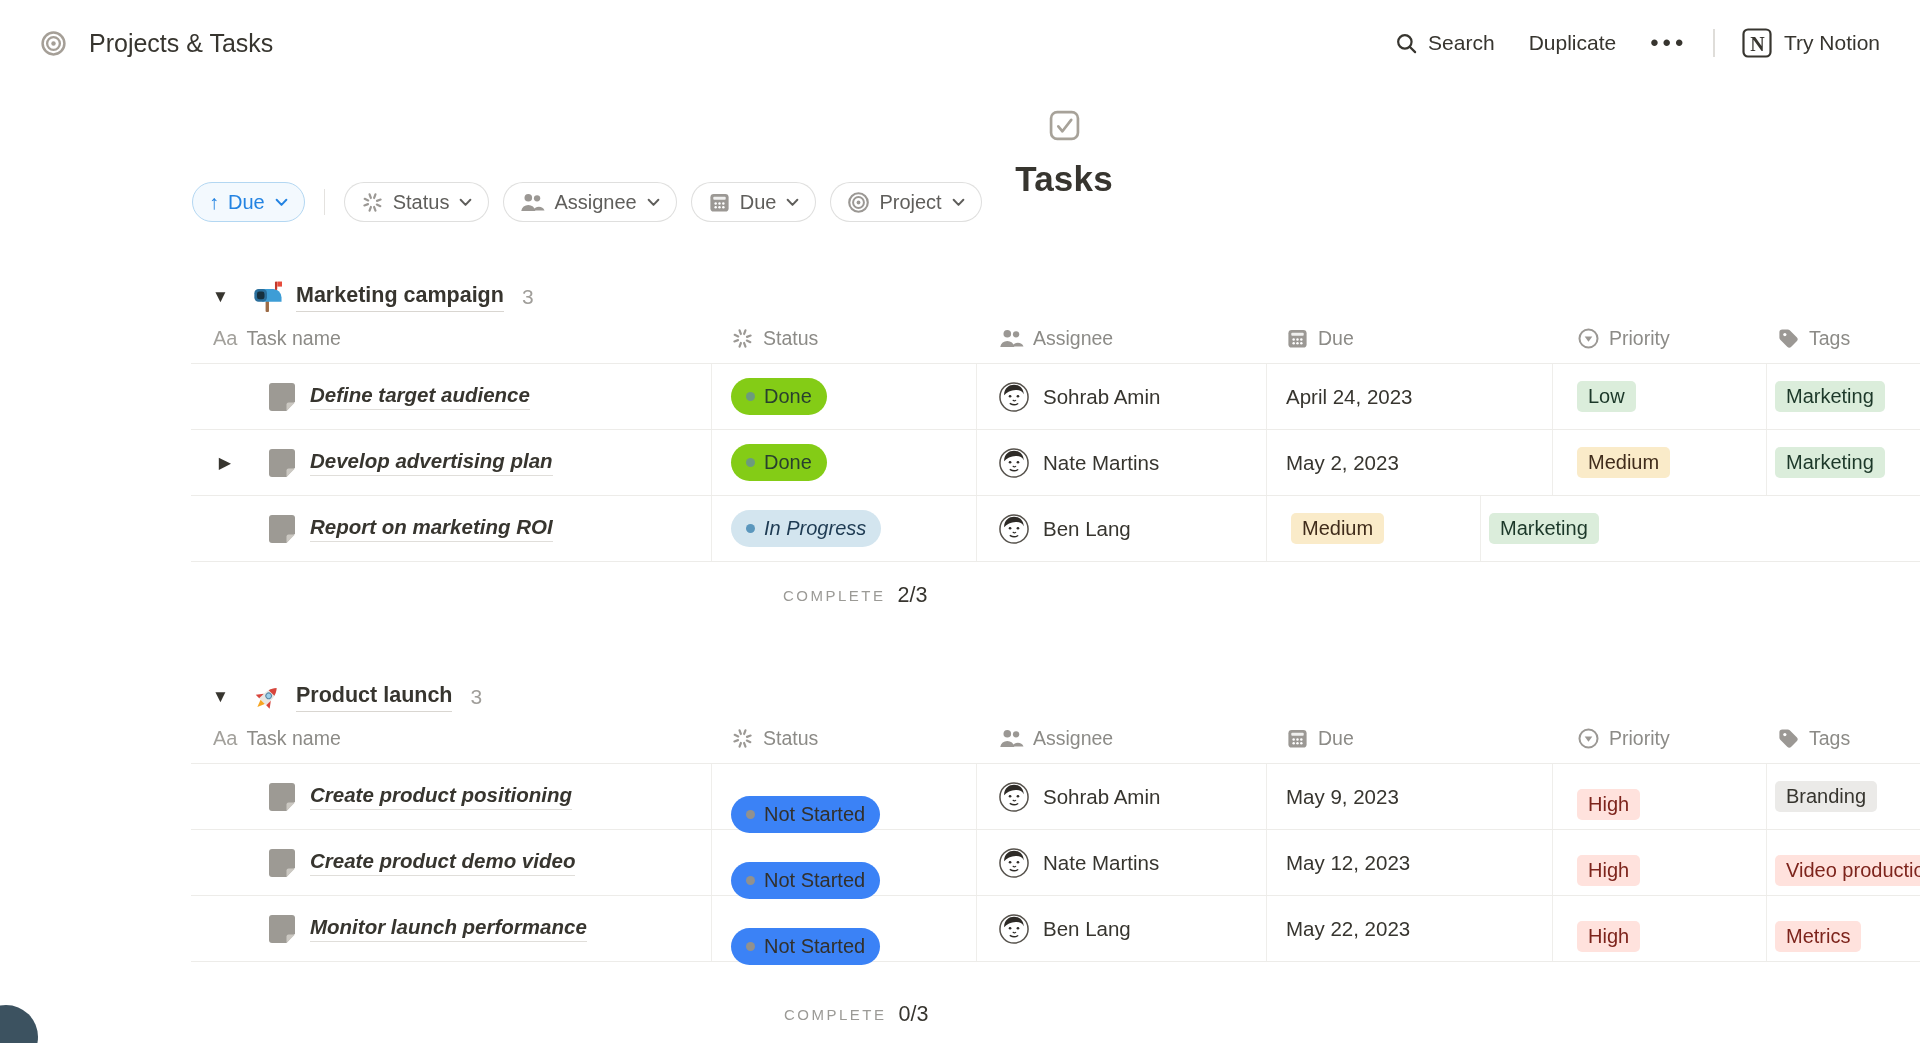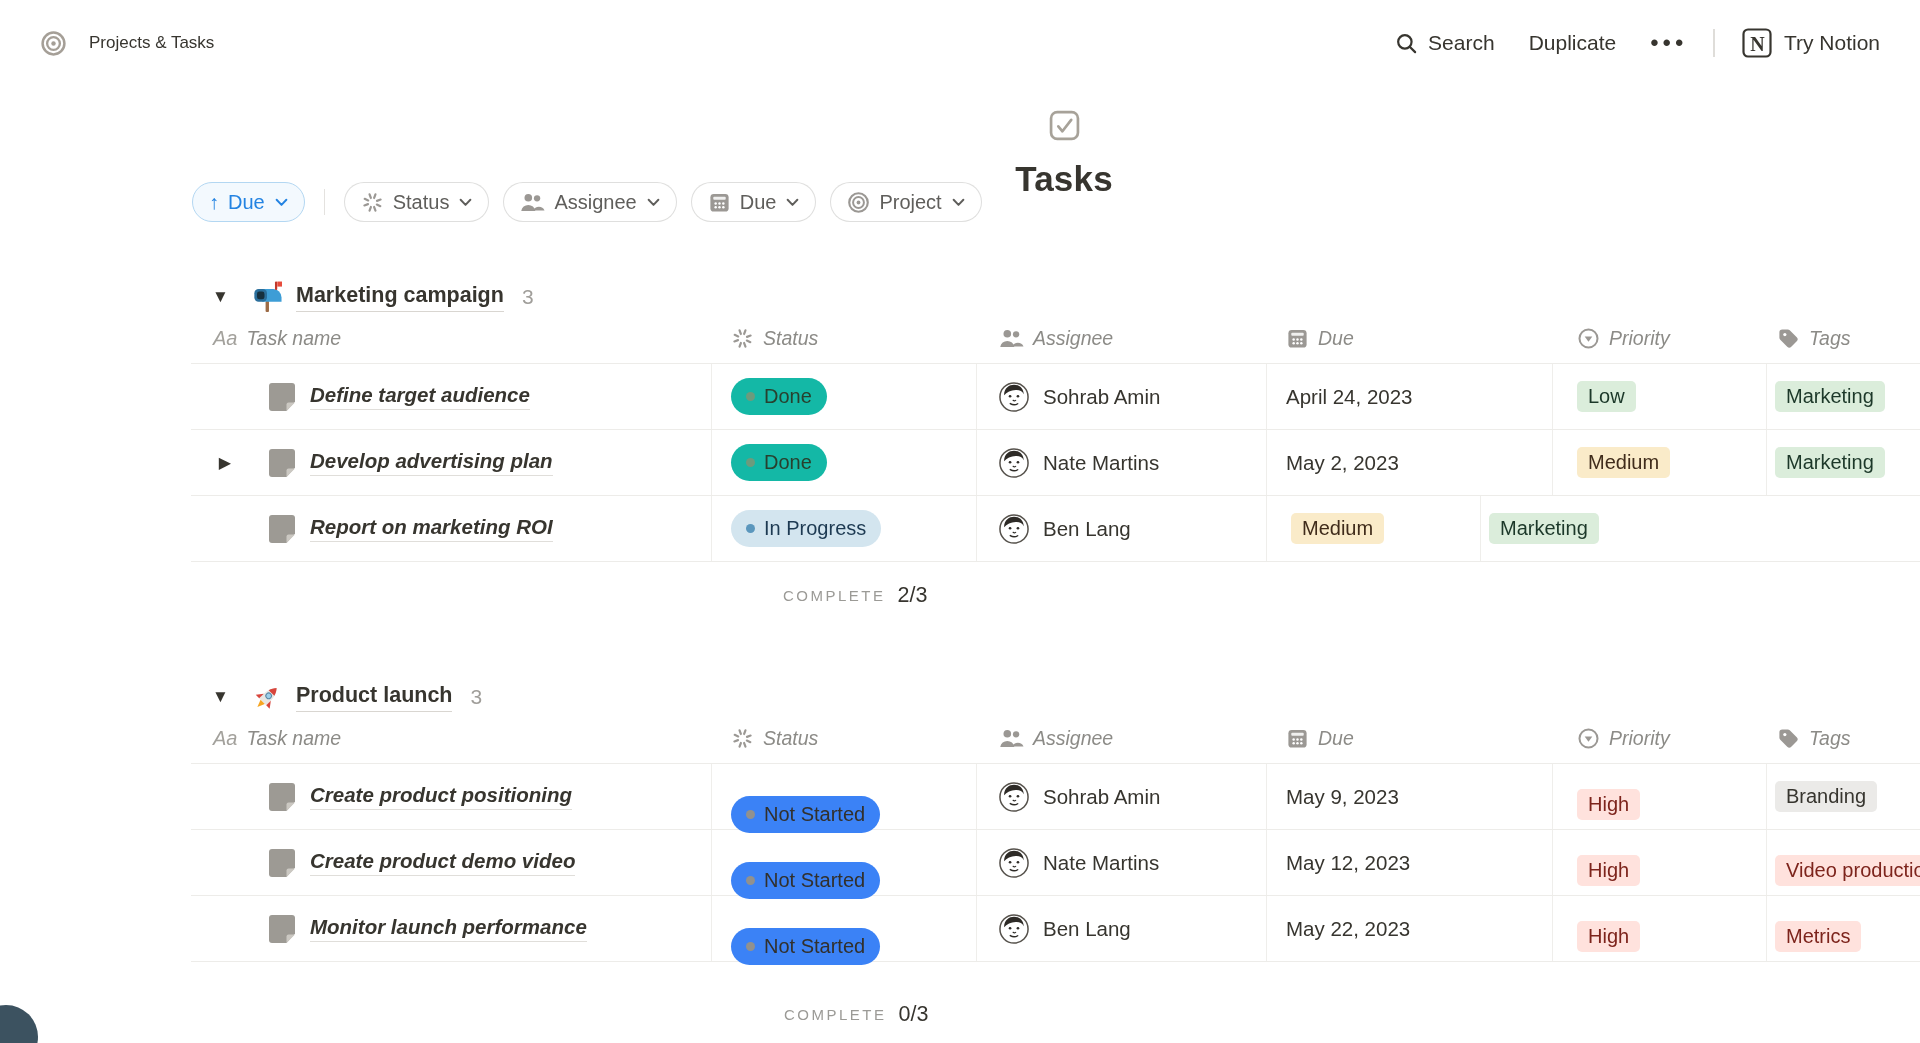--- a/index.html
+++ b/index.html
@@ -3,21 +3,21 @@
 <meta charset="utf-8">
 <style>
   * { margin:0; padding:0; box-sizing:border-box; }
   html,body { width:1920px; height:1043px; overflow:hidden; background:#fff;
     font-family:"Liberation Sans", sans-serif; color:#37352F; }
   body { position:relative; }
 
   
   .topbar { height:86px; display:flex; align-items:center; justify-content:space-between; padding:0 40px; }
   .tb-left { display:flex; align-items:center; gap:22px; cursor:pointer; }
-  .tb-left .crumb { font-size:17px; }
+  .tb-left .crumb { font-size:25px; }
   .tb-right { display:flex; align-items:center; }
   .tb-item { display:flex; align-items:center; gap:10px; font-size:21px; cursor:pointer;justify-content:center; }
   .tb-gap { width:34px; }
   .tb-divider { width:1.5px; height:28px; background:#DFDDD9; margin:0 26px; }
   .dots { font-size:24px; letter-spacing:4px; color:#37352F; }
   .icon { display:inline-flex; }
   .gray-ic { color:#A59F97; }
   .mid-gray-ic { color:#9B9894; }
   .dark-ic { color:#37352F; }
 
@@ -40,21 +40,21 @@
   .group1 { margin-top:58px; }
   .group2 { margin-top:52px; }
   .group-header { margin-left:212px; display:flex; align-items:center; height:34px; cursor:pointer; }
   .g-toggle { width:18px; font-size:17px; color:#37352F; }
   .g-emoji { margin-left:22px; width:30px; display:flex; justify-content:center; }
   .g-name { margin-left:14px; font-size:21.5px; font-weight:600; border-bottom:1.5px solid #D9D6D1; padding-bottom:3px; }
   .g-count { margin-left:18px; font-size:21px; color:#A09E9A; }
 
   .table { margin-left:191px; width:1800px; }
   .thead { display:flex; height:50px; border-bottom:1px solid #EDECE9; }
-  .th { display:flex; align-items:center; gap:9px; font-size:19.5px; color:#8C8B87; cursor:pointer;font-style:italic; }
+  .th { display:flex; align-items:center; gap:9px; font-size:19.5px; color:#8C8B87; cursor:pointer; }
   .trow { display:flex; height:66px; border-bottom:1px solid #EDECE9; }
   .cell { display:flex; align-items:center; }
   .trow .cell { border-right:1px solid #EFEEEB; }
   .trow .cell:last-child { border-right:none; }
 
   .c-task    { width:521px; padding-left:24px; }
   .c-status  { width:265px; padding-left:19px; }
   .c-assignee{ width:290px; padding-left:22px; }
   .c-due     { width:286px; padding-left:19px; }
   .c-priority{ width:214px; padding-left:24px; }
@@ -64,22 +64,22 @@
 
   .aa { font-size:20px; color:#A3A19C; }
   .toggle { width:20px; margin-right:34px; font-size:16px; color:#37352F; text-align:center; flex:none; }
   .pageicon { width:26px; margin-right:15px; flex:none; display:flex; }
   .taskname { font-size:20.5px; font-weight:600; border-bottom:1.5px solid #E0DEDA; padding-bottom:2px;
     white-space:nowrap; cursor:pointer;font-style:italic; }
 
   .spill { height:37px; display:inline-flex; align-items:center; gap:9px; padding:0 15px;
     border-radius:19px; font-size:20px; cursor:pointer; white-space:nowrap; }
   .spill .dot { width:9px; height:9px; border-radius:50%; flex:none; }
-  .st-green { background:#14b8a6; color:#28402E; } .st-green .dot { background:#6C9B7D; }
-  .st-blue  { background:#D3E5EF; color:#1D3A52; } .st-blue .dot  { background:#5B97BD; }
+  .st-green { background:#84cc16; color:#28402E; } .st-green .dot { background:#6C9B7D; }
+  .st-blue  { background:#D3E5EF; color:#1D3A52;font-style:italic; } .st-blue .dot  { background:#5B97BD; }
   .st-gray  { background:#3b82f6; color:#32302C;margin-top:36px; } .st-gray .dot  { background:#91918E; }
 
   .avatar { width:30px; height:30px; margin-right:14px; flex:none; display:flex; }
   .person-name, .due-text { font-size:20.5px; white-space:nowrap; }
 
   .tag { display:inline-block; padding:4px 11px; border-radius:5px; font-size:20px; white-space:nowrap; cursor:pointer; }
   .t-green  { background:#DBEDDB; color:#1C3829; }
   .t-yellow { background:#FAEBC9; color:#402C1B; }
   .t-red    { background:#FFE2DD; color:#7D241C;margin-top:16px; }
   .t-gray   { background:#EBEAE8; color:#37352F; }

